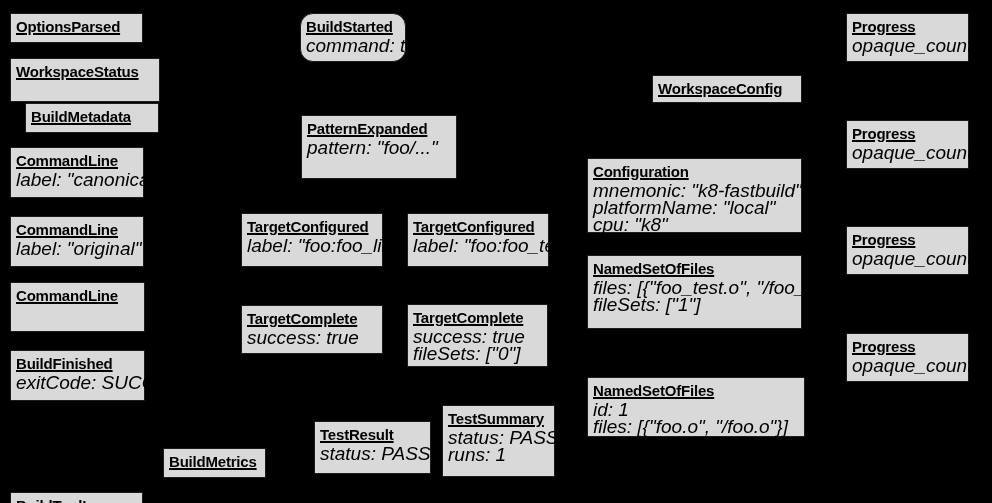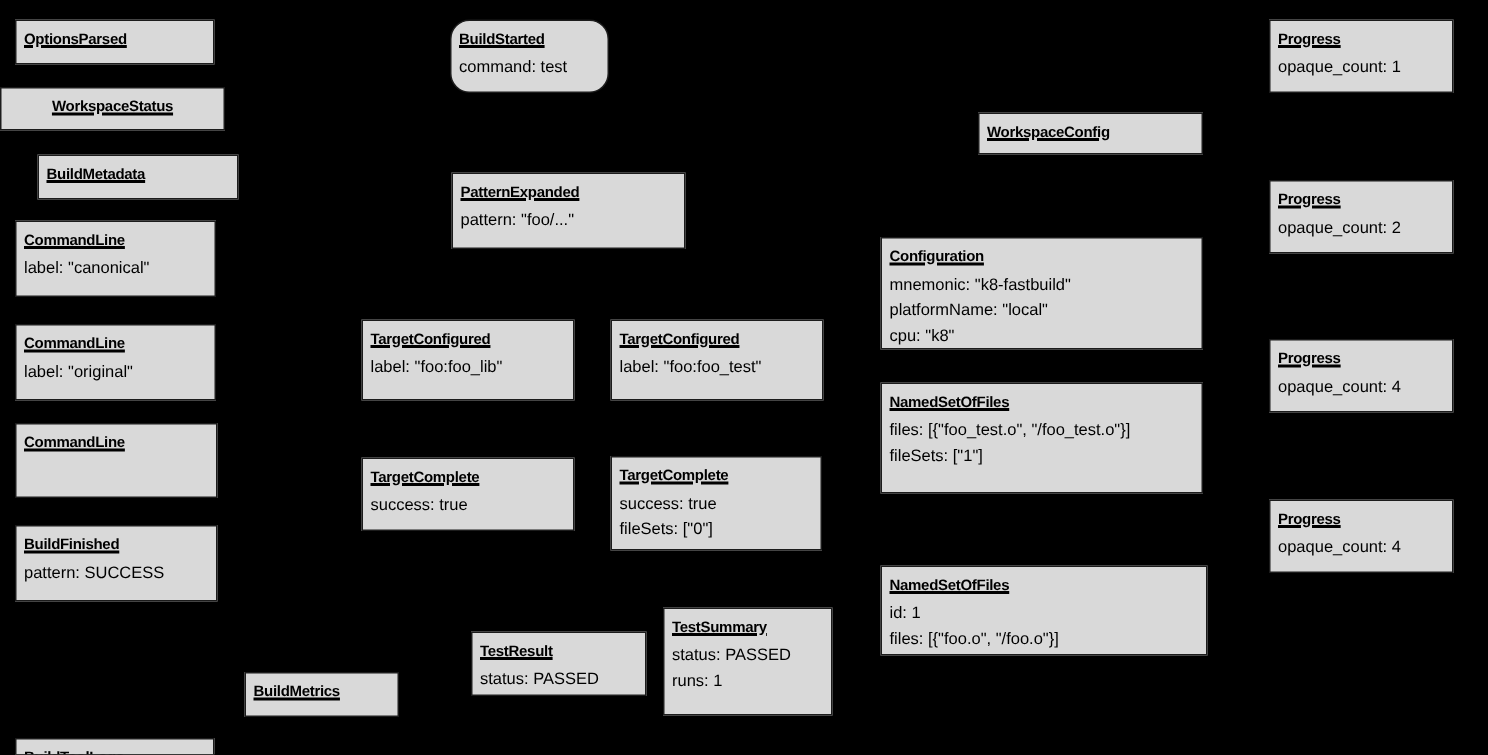--- a/index.html
+++ b/index.html
@@ -14,49 +14,50 @@
   }
   .node {
     position: absolute;
     background: #d9d9d9;
     border: 1px solid #1c1c1c;
     color: #000;
     padding: 3px 5px 2px 5px;
   }
   .node .t {
     display: block;
-    font-size: 10px;
+    font-size: 15px;
     font-weight: bold;
     line-height: 20px;
     text-decoration: underline;
     text-decoration-thickness: 2px;
     white-space: nowrap;
     letter-spacing: -0.2px;
   }
   .node .line {
     display: block;
-    font-size: 11px;
+    font-size: 19px;
     line-height: 17px;
     white-space: nowrap;
+    font-style: italic;
   }
   
   .n-opt  { left:10px;  top:13px;  width:133px; height:30px; }
-  .n-wss  { left:0;  top:58px;  width:150px; height:29px;text-align:center; }
+  .n-wss  { left:10px;  top:58px;  width:150px; height:44px; }
   .n-bmd  { left:10px;  top:103px; width:134px; height:30px;margin-left:15px; }
   .n-clc  { left:10px;  top:147px; width:134px; height:51px; }
   .n-clo  { left:10px;  top:216px; width:134px; height:51px; }
   .n-ucl  { left:10px;  top:282px; width:135px; height:50px; }
   .n-bfin { left:10px;  top:350px; width:135px; height:51px; }
   .n-btl  { left:10px;  top:448px; width:133px; height:30px;margin-top:44px; }
   .n-bmet { left:163px; top:448px; width:103px; height:30px; }
   .n-bst  { left:300px; top:13px;  width:106px; height:49px;border-radius:13px; }
-  .n-pex  { left:301px; top:115px; width:156px; height:51px; }
+  .n-pex  { left:301px; top:115px; width:156px; height:64px; }
   .n-tcfl { left:241px; top:213px; width:142px; height:54px; }
   .n-tcpl { left:241px; top:305px; width:142px; height:49px; }
-  .n-tres { left:314px; top:421px; width:117px; height:43px; }
+  .n-tres { left:314px; top:421px; width:117px; height:53px; }
   .n-tcft { left:407px; top:213px; width:142px; height:54px; }
   .n-tcpt { left:407px; top:304px; width:141px; height:63px; }
   .n-tsum { left:442px; top:405px; width:113px; height:72px; }
   .n-wcfg { left:652px; top:75px;  width:150px; height:28px; }
   .n-conf { left:587px; top:158px; width:215px; height:75px; }
   .n-nsf0 { left:587px; top:255px; width:215px; height:74px; }
   .n-nsf1 { left:587px; top:377px; width:218px; height:60px; }
   .n-pr1  { left:846px; top:13px;  width:123px; height:49px; }
   .n-pr2  { left:846px; top:120px; width:123px; height:49px; }
   .n-pr3  { left:846px; top:226px; width:123px; height:49px; }
@@ -88,21 +89,21 @@
     <span class="t">CommandLine</span>
     <span class="line">label: "original"</span>
   </div>
 
   <div class="node n-ucl">
     <span class="t">CommandLine</span>
   </div>
 
   <div class="node n-bfin">
     <span class="t">BuildFinished</span>
-    <span class="line">pattern: SUCCESS</span>
+    <span class="line">exitCode: SUCCESS</span>
   </div>
 
   <div class="node n-btl">
     <span class="t">BuildToolLogs</span>
   </div>
 
   <div class="node n-bmet">
     <span class="t">BuildMetrics</span>
   </div>
 

